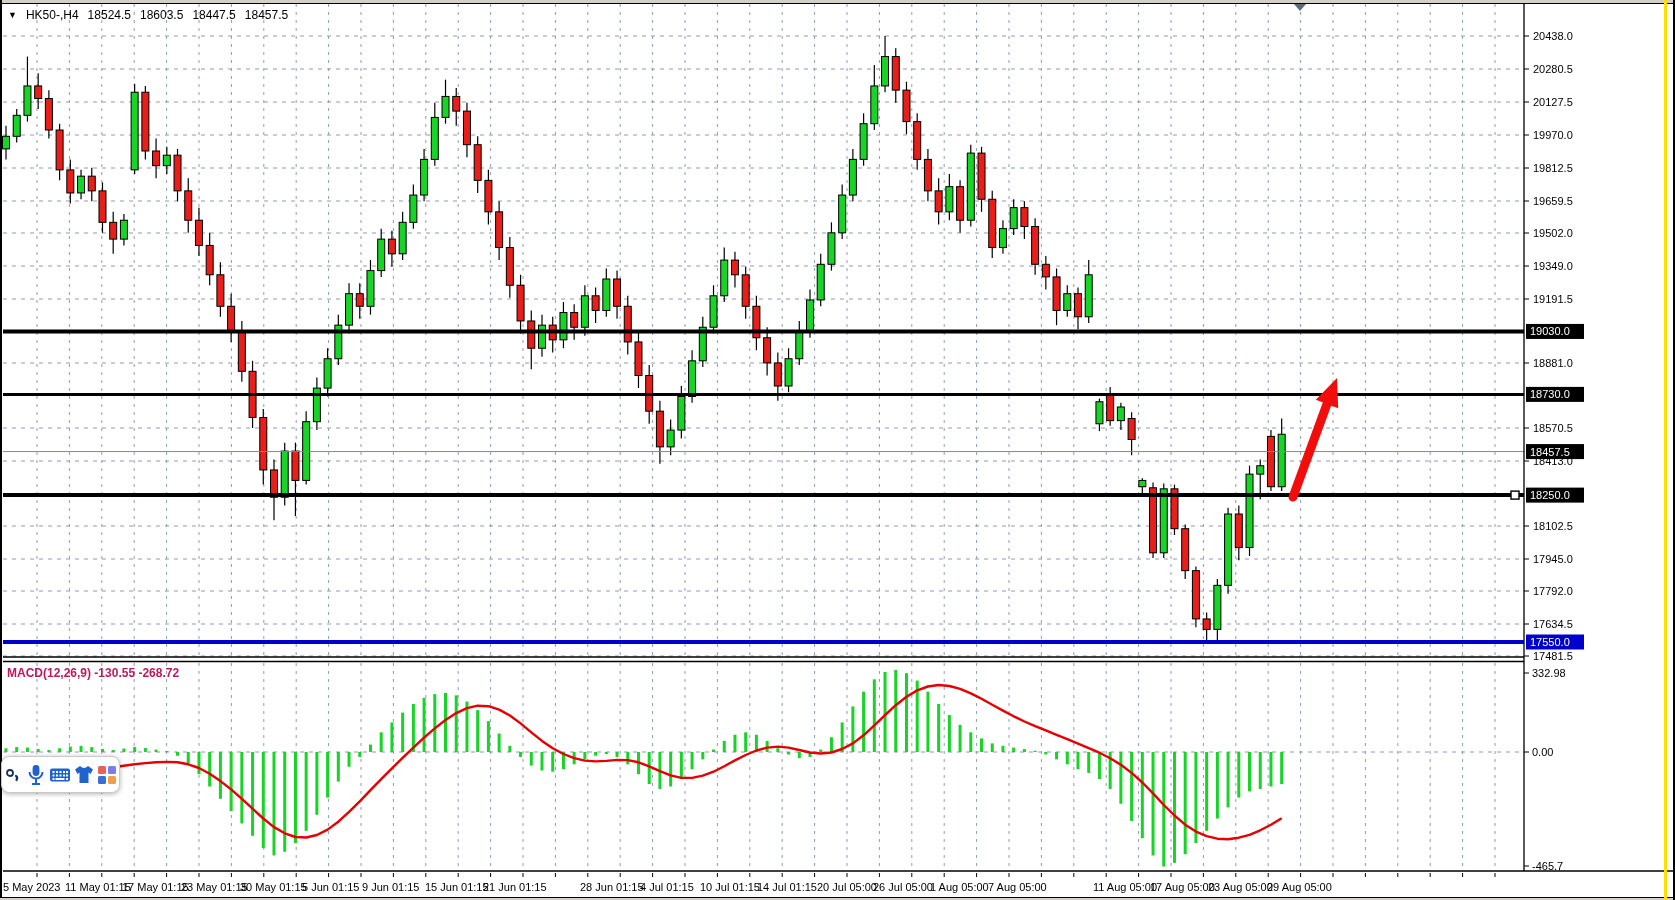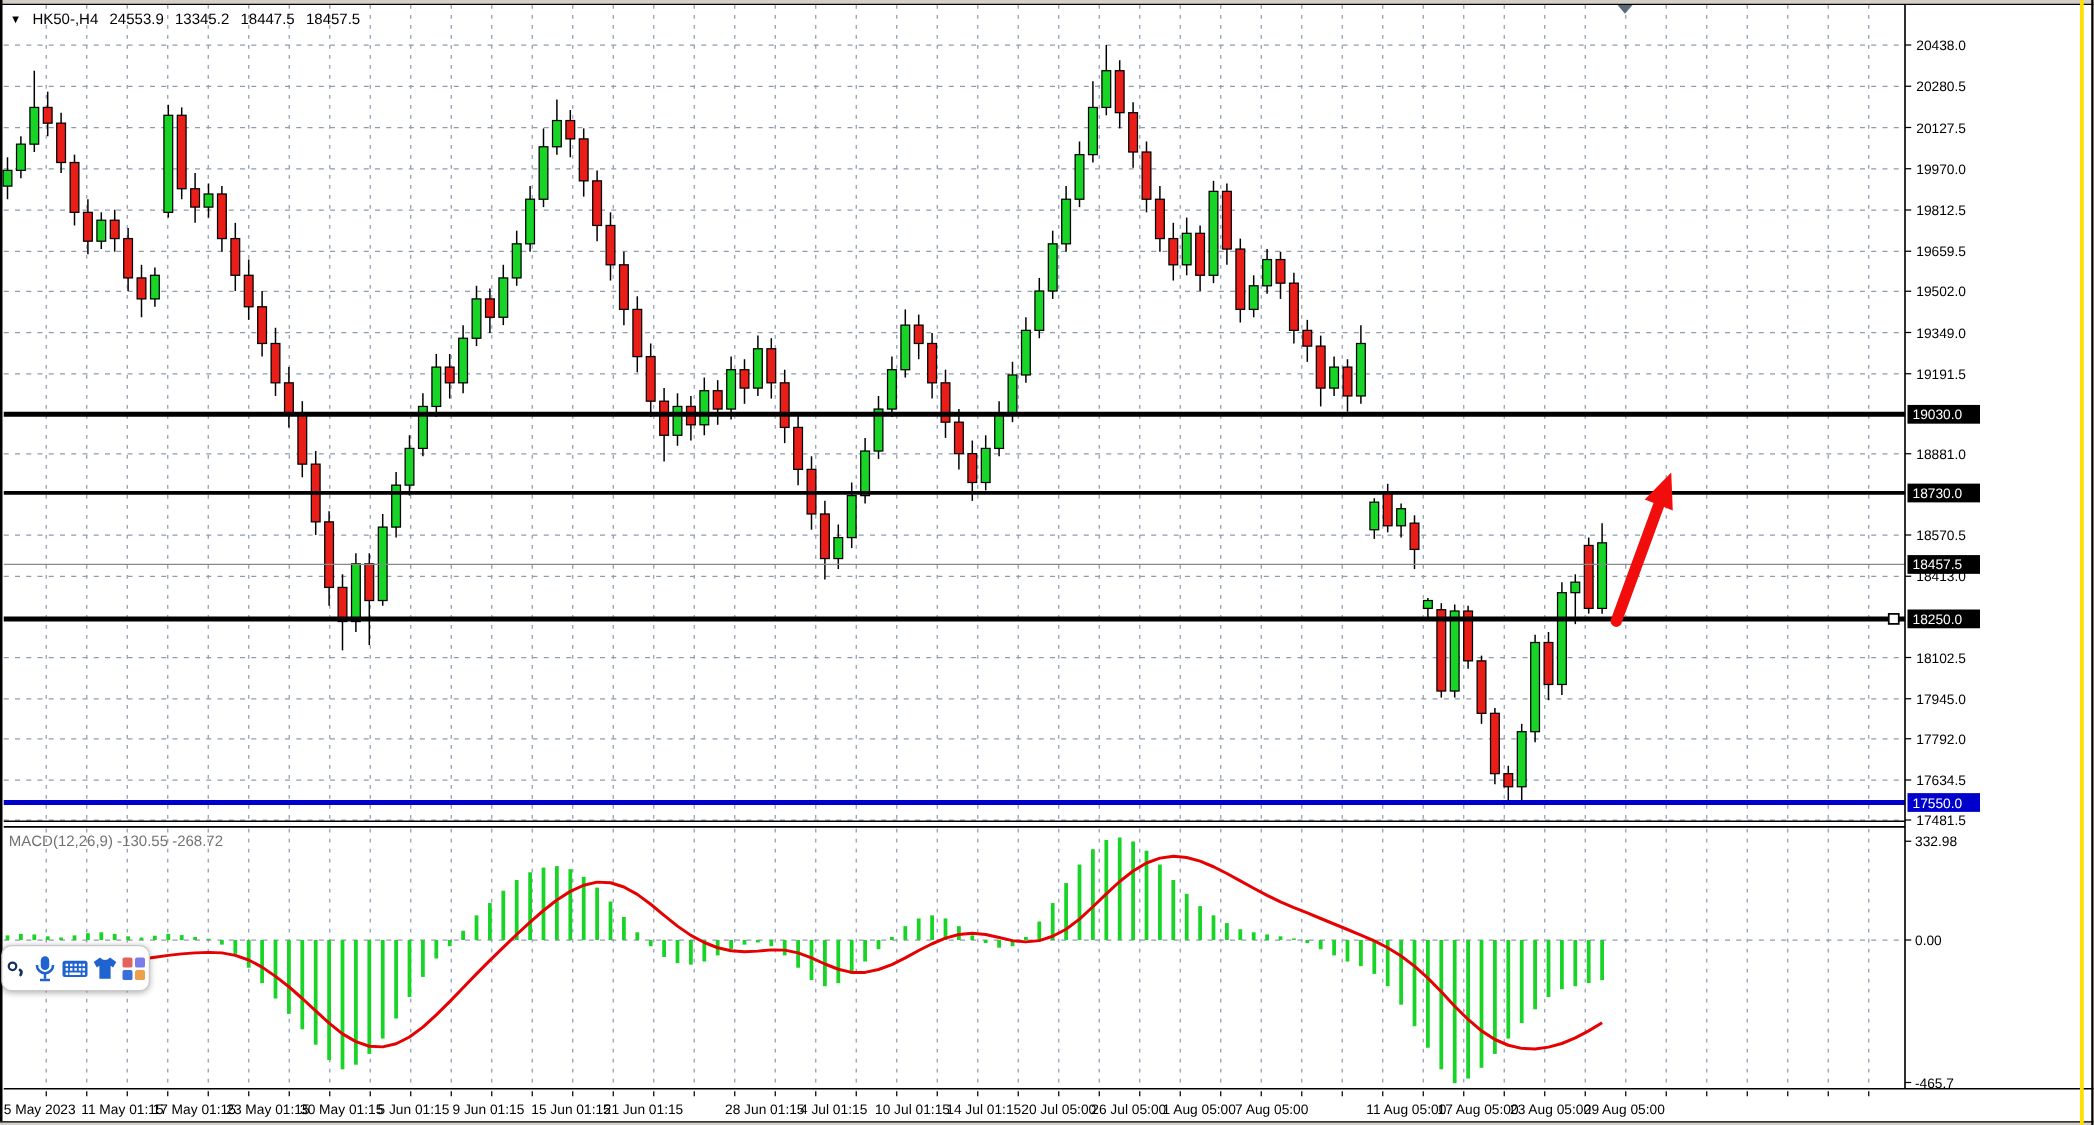--- a/index.html
+++ b/index.html
@@ -7,21 +7,21 @@
     font-family:"Liberation Sans",sans-serif;overflow:hidden;}
   .frame-top{position:absolute;left:0;top:0;width:1675px;height:3px;background:#d4d0c8;border-bottom:1px solid #000;}
   .frame-left{position:absolute;left:0;top:0;width:2px;height:900px;background:#000;}
   .frame-bottom{position:absolute;left:0;top:897px;width:1675px;height:3px;background:#d4d0c8;border-top:1px solid #000;}
   .frame-right{position:absolute;left:1673px;top:0;width:2px;height:900px;background:#000;}
   .yellow-edge{position:absolute;left:1664px;top:0;width:3px;height:900px;}
   #chart-svg{position:absolute;left:0;top:0;}
   .chart-header{position:absolute;left:8px;top:8px;display:flex;align-items:center;gap:9px;
     font-size:12px;color:#000;z-index:3;white-space:nowrap;}
   .chart-header .tri{font-size:9px;cursor:pointer;}
-  .macd-header{position:absolute;left:7px;top:666px;font-size:12px;color:#737373;z-index:3;white-space:nowrap;}
+  .macd-header{position:absolute;left:7px;top:666px;font-size:12px;color:#be185d;z-index:3;white-space:nowrap;font-weight:bold;}
   .ime-popup{position:absolute;left:1px;top:756px;width:113px;height:35px;background:#fff;
     border:1px solid #c9c9c9;border-radius:8px;box-shadow:0 1px 5px rgba(0,0,0,.3);
     display:flex;align-items:center;justify-content:flex-start;gap:2px;z-index:6;padding:0 2px;}
   .ime-popup .ic{width:22px;height:24px;display:flex;align-items:center;justify-content:center;cursor:pointer;}
 </style>
 </head>
 <body>
 
 <div class="window">
 
@@ -625,22 +625,22 @@
       <text x="1093" y="891" font-size="11px" fill="#000" font-family="Liberation Sans, sans-serif">11 Aug 05:00</text>
       <text x="1150" y="891" font-size="11px" fill="#000" font-family="Liberation Sans, sans-serif">17 Aug 05:00</text>
       <text x="1208" y="891" font-size="11px" fill="#000" font-family="Liberation Sans, sans-serif">23 Aug 05:00</text>
       <text x="1267" y="891" font-size="11px" fill="#000" font-family="Liberation Sans, sans-serif">29 Aug 05:00</text>
       <polygon points="1294,4 1306,4 1300,11" fill="#5a6b7a"></polygon>
     </svg>
 
   <div class="chart-header">
     <span class="tri">▼</span>
     <span style="font-weight:normal;">HK50-,H4</span>
-    <span>24553.9</span>
-    <span>13345.2</span>
+    <span>18524.5</span>
+    <span>18603.5</span>
     <span>18447.5</span>
     <span>18457.5</span>
   </div>
 
   <div class="macd-header">MACD(12,26,9) -130.55 -268.72</div>
 
   <div class="ime-popup">
     <span class="ic">
       <svg width="18" height="22" viewBox="0 0 18 22">
         <circle cx="5" cy="9" r="3" fill="none" stroke="#17315e" stroke-width="1.8"></circle>

